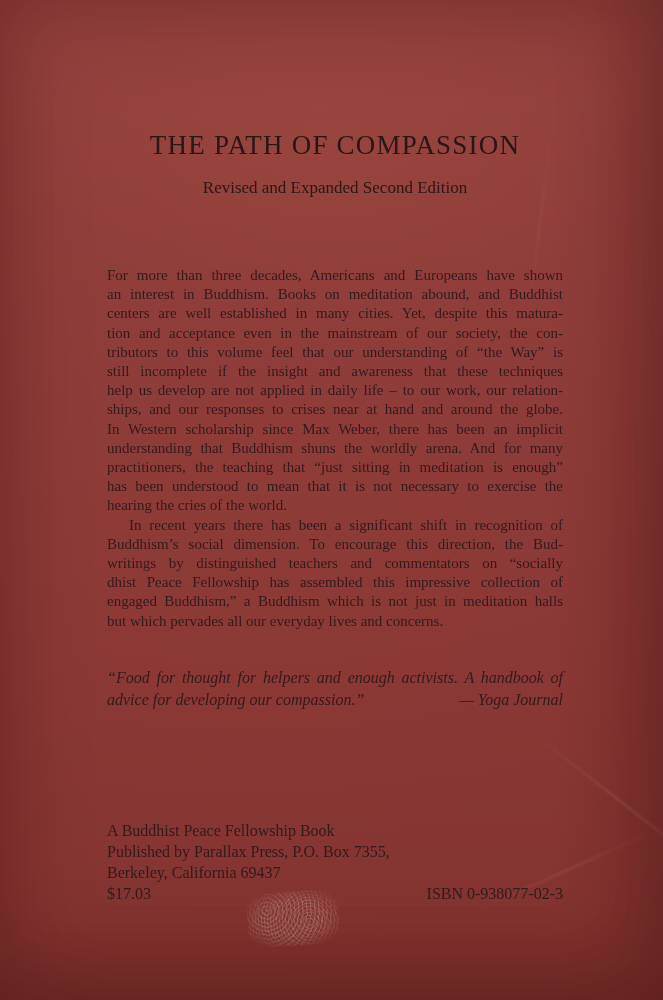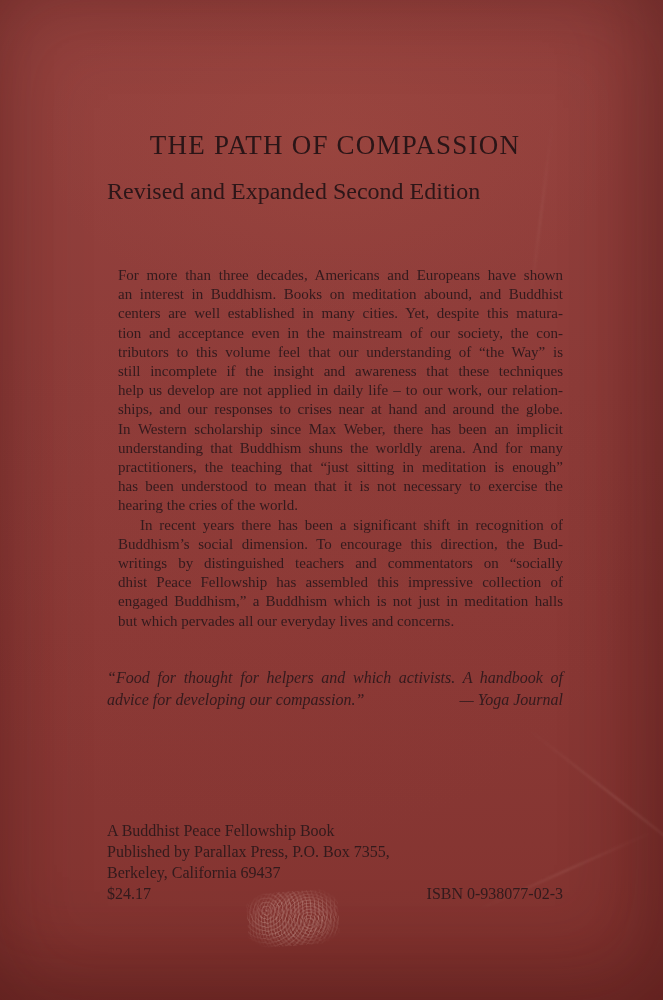--- a/index.html
+++ b/index.html
@@ -29,26 +29,26 @@
     transform: rotate(7deg); }
 
   .content { position: absolute; left: 107px; width: 456px; }
 
   .title {
     top: 130px; text-align: center;
     font-size: 27px; letter-spacing: 1.2px; font-weight: 400;
     color: #2a1517;
   }
   .subtitle {
-    top: 178px; 
-    font-size: 24px; color: #2c1618;
+    top: 178px; text-align: center;
+    font-size: 17px; color: #2c1618;
   }
 
   .body-text { top: 266px; font-size: 15px; line-height: 19.2px; color: #331a1d; }
-  .tline { text-align: justify; text-align-last: justify; margin-left: 11px; }
+  .tline { text-align: justify; text-align-last: justify; }
   .tline-last { text-align-last: left; }
   .para-2 .tline:first-child { text-indent: 22px; }
 
   .review { top: 667px; font-size: 16px; line-height: 22px; font-style: italic; color: #331a1d; }
   .review-line1 { text-align: justify; text-align-last: justify; }
   .review-line2 { display: flex; justify-content: space-between; }
 
   .publisher { top: 820px; font-size: 16px; line-height: 21px; color: #321a1c; }
   .price-row { display: flex; justify-content: space-between; margin-top: 0; }
 
@@ -98,32 +98,32 @@
         <div class="tline">In recent years there has been a significant shift in recognition of</div>
         <div class="tline">Buddhism’s social dimension. To encourage this direction, the Bud-</div>
         <div class="tline">writings by distinguished teachers and commentators on “socially</div>
         <div class="tline">dhist Peace Fellowship has assembled this impressive collection of</div>
         <div class="tline">engaged Buddhism,” a Buddhism which is not just in meditation halls</div>
         <div class="tline tline-last">but which pervades all our everyday lives and concerns.</div>
       </div>
   </div>
 
   <div class="content review">
-    <div class="review-line1">“Food for thought for helpers and which activists. A handbook of</div>
+    <div class="review-line1">“Food for thought for helpers and enough activists. A handbook of</div>
     <div class="review-line2">
       <span>advice for developing our compassion.”</span>
       <span>— Yoga Journal</span>
     </div>
   </div>
 
   <div class="content publisher">
     <div>A Buddhist Peace Fellowship Book</div>
     <div>Published by Parallax Press, P.O. Box 7355,</div>
     <div>Berkeley, California 69437</div>
     <div class="price-row">
-      <span>$24.17</span>
+      <span>$17.03</span>
       <span>ISBN 0-938077-02-3</span>
     </div>
   </div>
 
   <div class="stamp"></div>
 
 </div>
 
 </body></html>

